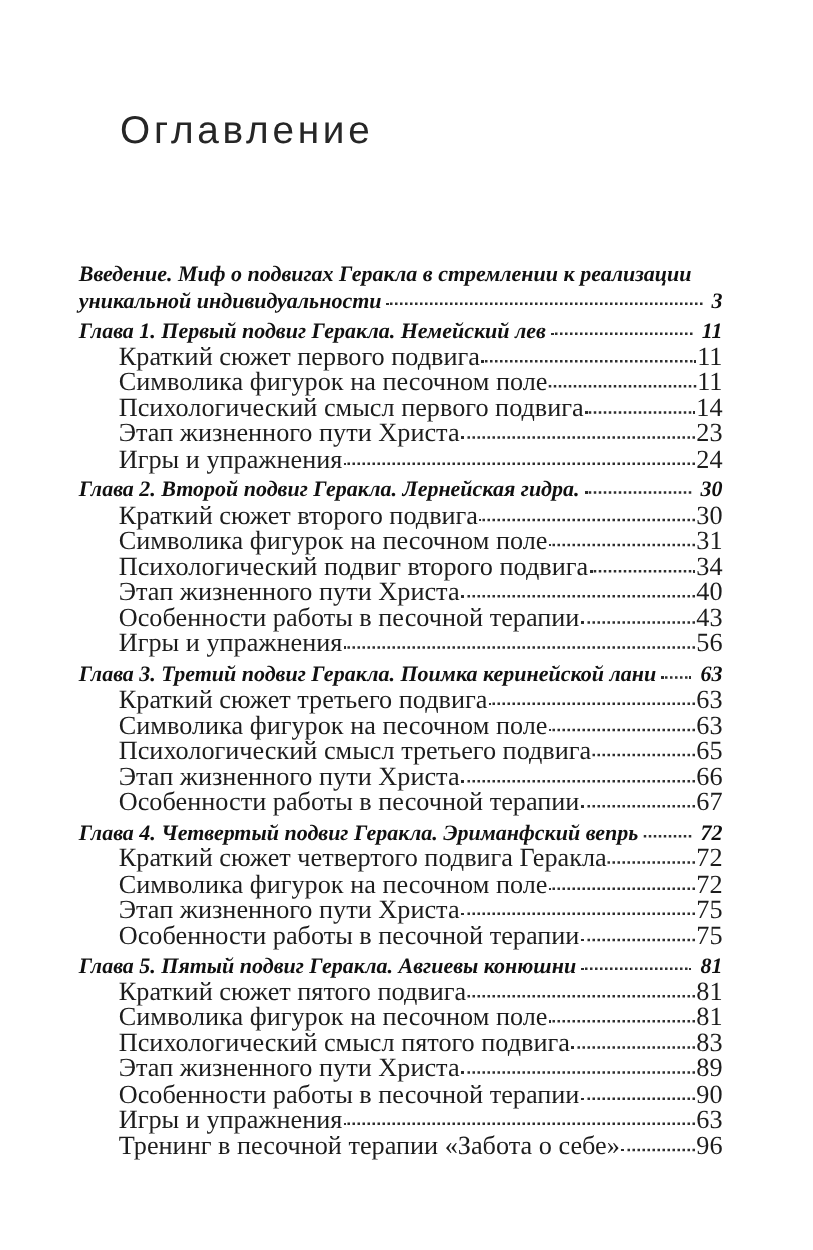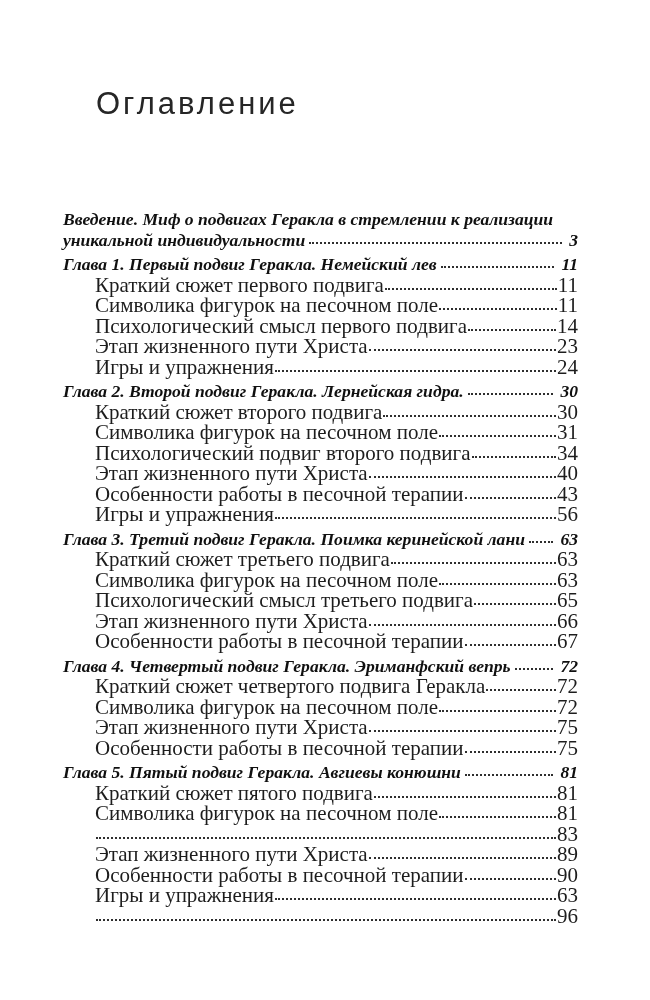--- a/index.html
+++ b/index.html
@@ -197,36 +197,38 @@
         <span class="text">Краткий сюжет пятого подвига</span>
         <span class="dots"></span>
         <span class="page-num">81</span>
       </div>
       <div class="row sub">
         <span class="text">Символика фигурок на песочном поле</span>
         <span class="dots"></span>
         <span class="page-num">81</span>
       </div>
       <div class="row sub">
+        <span class="text">Психологический смысл пятого подвига</span>
         <span class="dots"></span>
         <span class="page-num">83</span>
       </div>
       <div class="row sub">
         <span class="text">Этап жизненного пути Христа</span>
         <span class="dots"></span>
         <span class="page-num">89</span>
       </div>
       <div class="row sub">
         <span class="text">Особенности работы в песочной терапии</span>
         <span class="dots"></span>
         <span class="page-num">90</span>
       </div>
       <div class="row sub">
         <span class="text">Игры и упражнения</span>
         <span class="dots"></span>
         <span class="page-num">63</span>
       </div>
       <div class="row sub">
+        <span class="text">Тренинг в песочной терапии «Забота о себе»</span>
         <span class="dots"></span>
         <span class="page-num">96</span>
       </div>
     </div>
 </div>
 
 </body></html>

